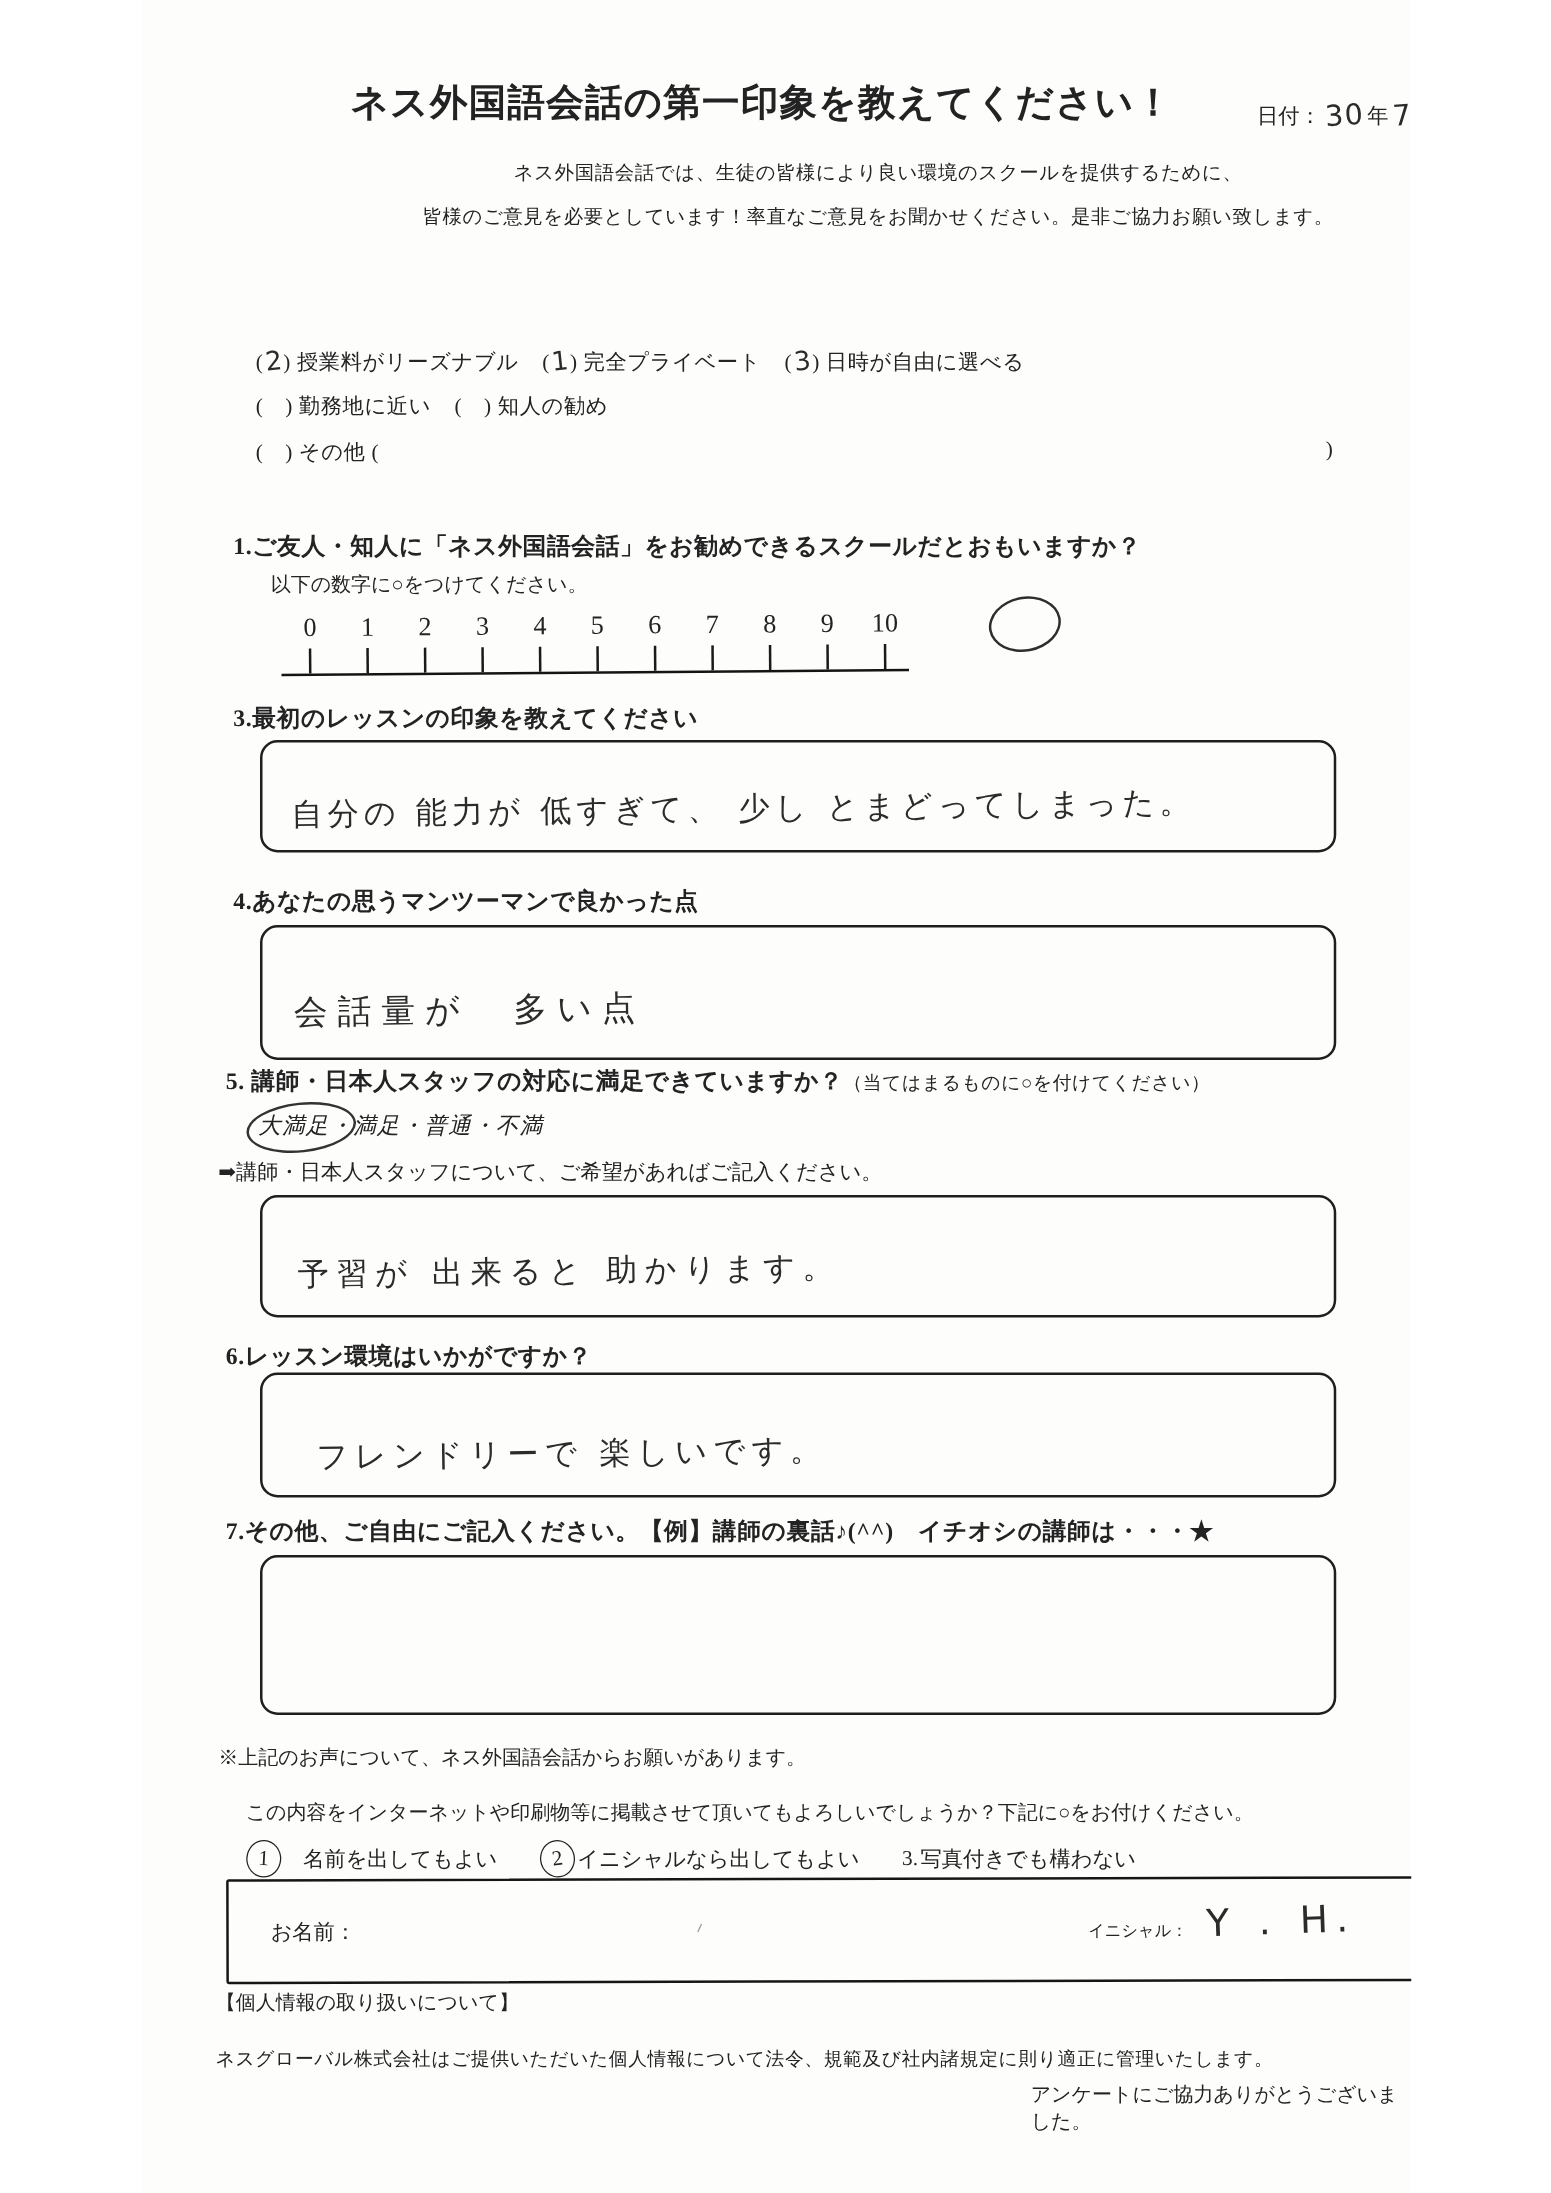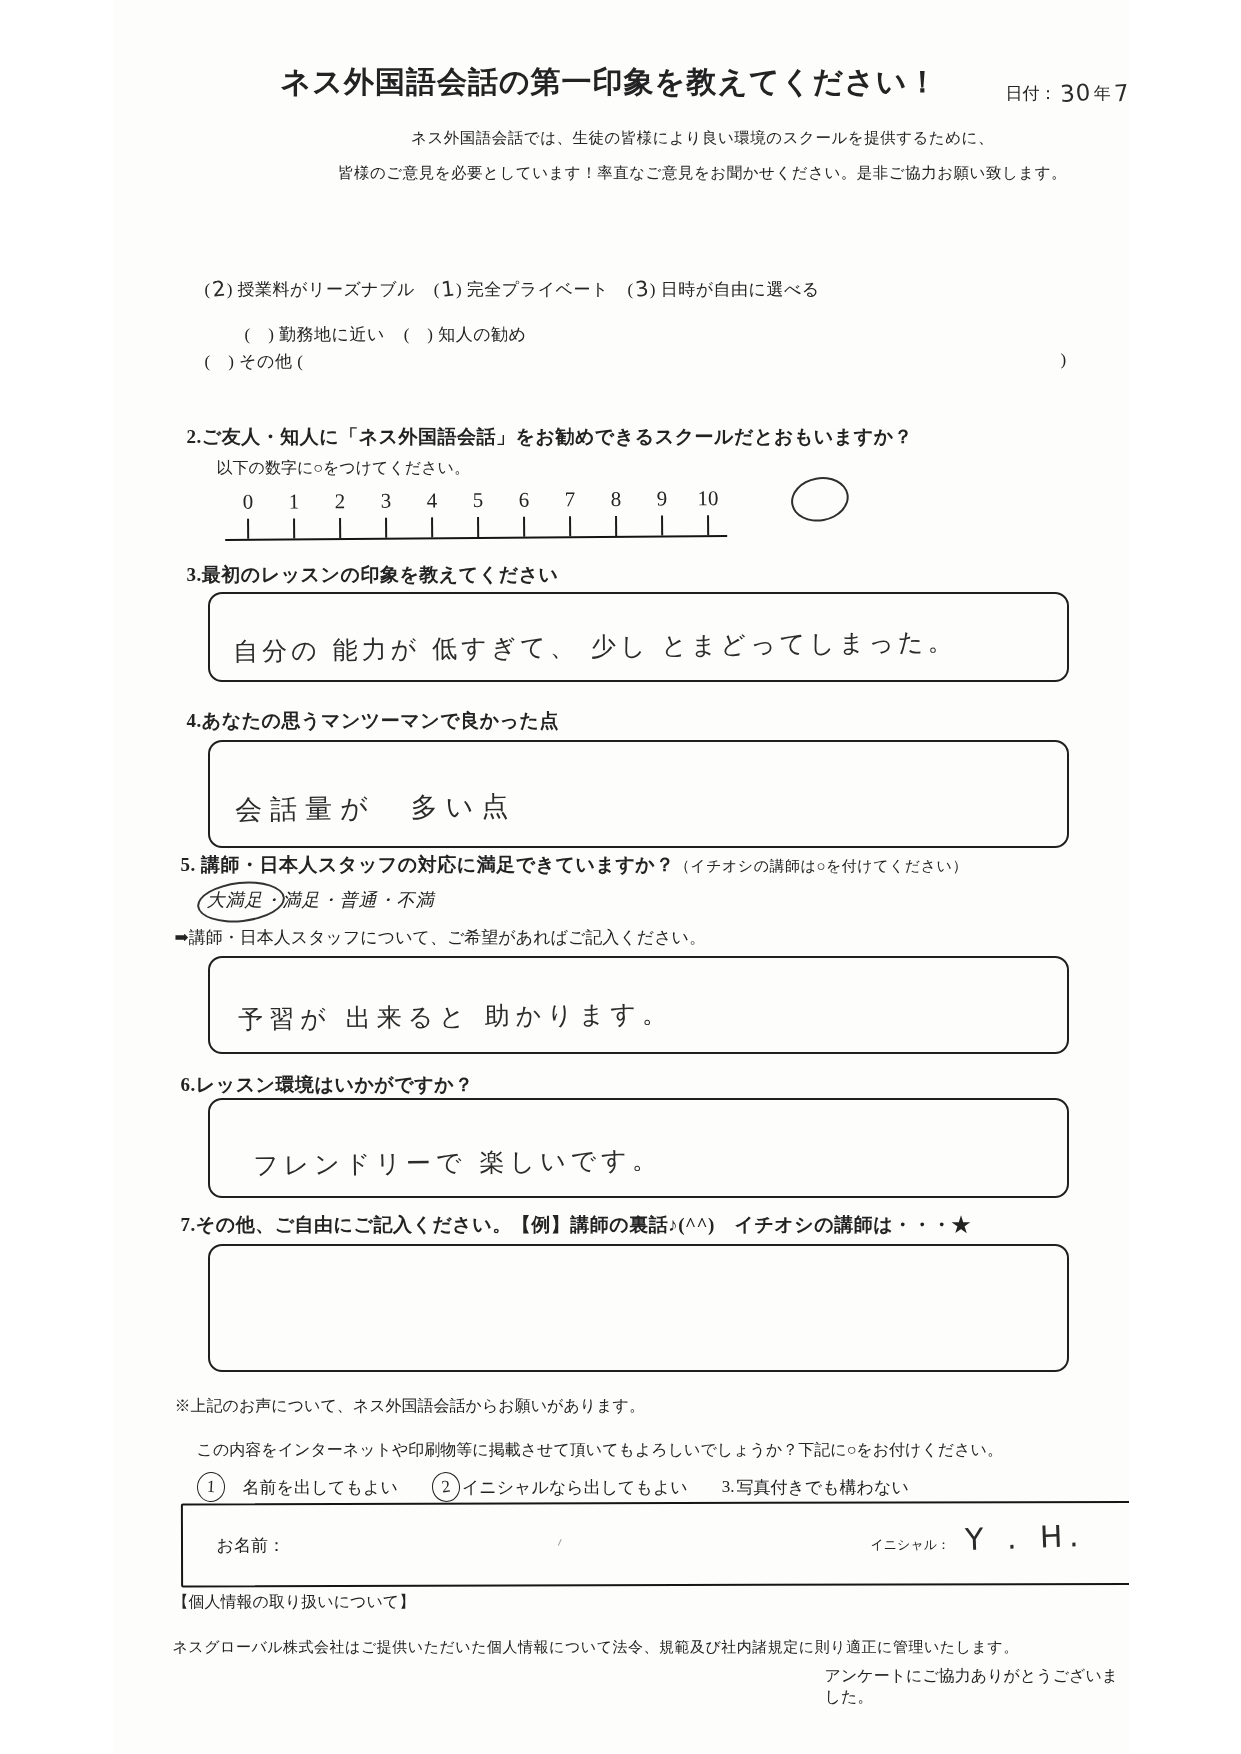--- a/index.html
+++ b/index.html
@@ -70,30 +70,30 @@
     <span>日付：</span><span class="hw hw-num">30</span><span>年</span><span class="hw hw-num">7</span><span>月</span><span class="hw hw-num">15</span><span>日</span>
   </div>
   <div class="abs printed intro intro1">ネス外国語会話では、生徒の皆様により良い環境のスクールを提供するために、</div>
   <div class="abs printed intro intro2">皆様のご意見を必要としています！率直なご意見をお聞かせください。是非ご協力お願い致します。</div>
 
   <div class="abs printed qrow" style="left:92px;top:276px;">
     <span class="rank-group"><span>(</span><span class="hw rank">2</span><span>)</span> <span>授業料がリーズナブル</span></span>
     <span class="rank-group"><span>(</span><span class="hw rank">1</span><span>)</span> <span>完全プライベート</span></span>
     <span class="rank-group"><span>(</span><span class="hw rank">3</span><span>)</span> <span>日時が自由に選べる</span></span>
   </div>
-  <div class="abs printed qrow" style="left:92px;top:323px;margin-left:40px;">
+  <div class="abs printed qrow" style="left:92px;top:313px;">
     <span class="rank-group"><span>(　)</span> <span>勤務地に近い</span></span>
     <span class="rank-group"><span>(　)</span> <span>知人の勧め</span></span>
   </div>
   <div class="abs printed qrow" style="left:92px;top:350px;">
     <span>(　)</span> <span>その他</span> <span>(</span>
   </div>
   <div class="abs printed qrow" style="left:948px;top:350px;">)</div>
 
-  <div class="abs printed qh" style="left:74px;top:424px;">2.ご友人・知人に「ネス外国語会話」をお勧めできるスクールだとおもいますか？</div>
+  <div class="abs printed qh" style="left:74px;top:424px;">1.ご友人・知人に「ネス外国語会話」をお勧めできるスクールだとおもいますか？</div>
   <div class="abs printed" style="left:104px;top:458px;font-size:16px;">以下の数字に○をつけてください。</div>
   <div class="abs printed scale">
     <div class="scale-numbers">
       <span>0</span>
       <span>1</span>
       <span>2</span>
       <span>3</span>
       <span>4</span>
       <span>5</span>
       <span>6</span>
@@ -143,21 +143,21 @@
 
   <div class="abs printed qh" style="left:74px;top:562px;">3.最初のレッスンの印象を教えてください</div>
   <div class="abs answer-box" style="left:95px;top:592px;width:857px;height:86px;"></div>
   <div class="abs hw hw-answer" style="left:120px;top:630px;font-size:25px;letter-spacing:4px;">自分の 能力が 低すぎて、 少し とまどってしまった。</div>
 
   <div class="abs printed qh" style="left:74px;top:708px;">4.あなたの思うマンツーマンで良かった点</div>
   <div class="abs answer-box" style="left:95px;top:740px;width:857px;height:104px;"></div>
   <div class="abs hw hw-answer" style="left:122px;top:790px;font-size:27px;letter-spacing:8px;">会話量が　多い点</div>
 
   <div class="abs printed qh" style="left:68px;top:852px;">
-    <span>5. 講師・日本人スタッフの対応に満足できていますか？</span><span class="note-small">（イチオシの講師は○を付けてください）</span>
+    <span>5. 講師・日本人スタッフの対応に満足できていますか？</span><span class="note-small">（当てはまるものに○を付けてください）</span>
   </div>
   <div class="abs printed" style="left:94px;top:888px;font-size:18px;letter-spacing:1px;font-style:italic;">大満足・満足・普通・不満</div>
   <div class="abs sat-ellipse"></div>
   <div class="abs printed" style="left:62px;top:926px;font-size:17px;">
     <span>➡</span><span>講師・日本人スタッフについて、ご希望があればご記入ください。</span>
   </div>
   <div class="abs answer-box" style="left:95px;top:956px;width:857px;height:94px;"></div>
   <div class="abs hw hw-answer" style="left:125px;top:1000px;font-size:25px;letter-spacing:6px;">予習が 出来ると 助かります。</div>
 
   <div class="abs printed qh" style="left:68px;top:1072px;">6.レッスン環境はいかがですか？</div>

